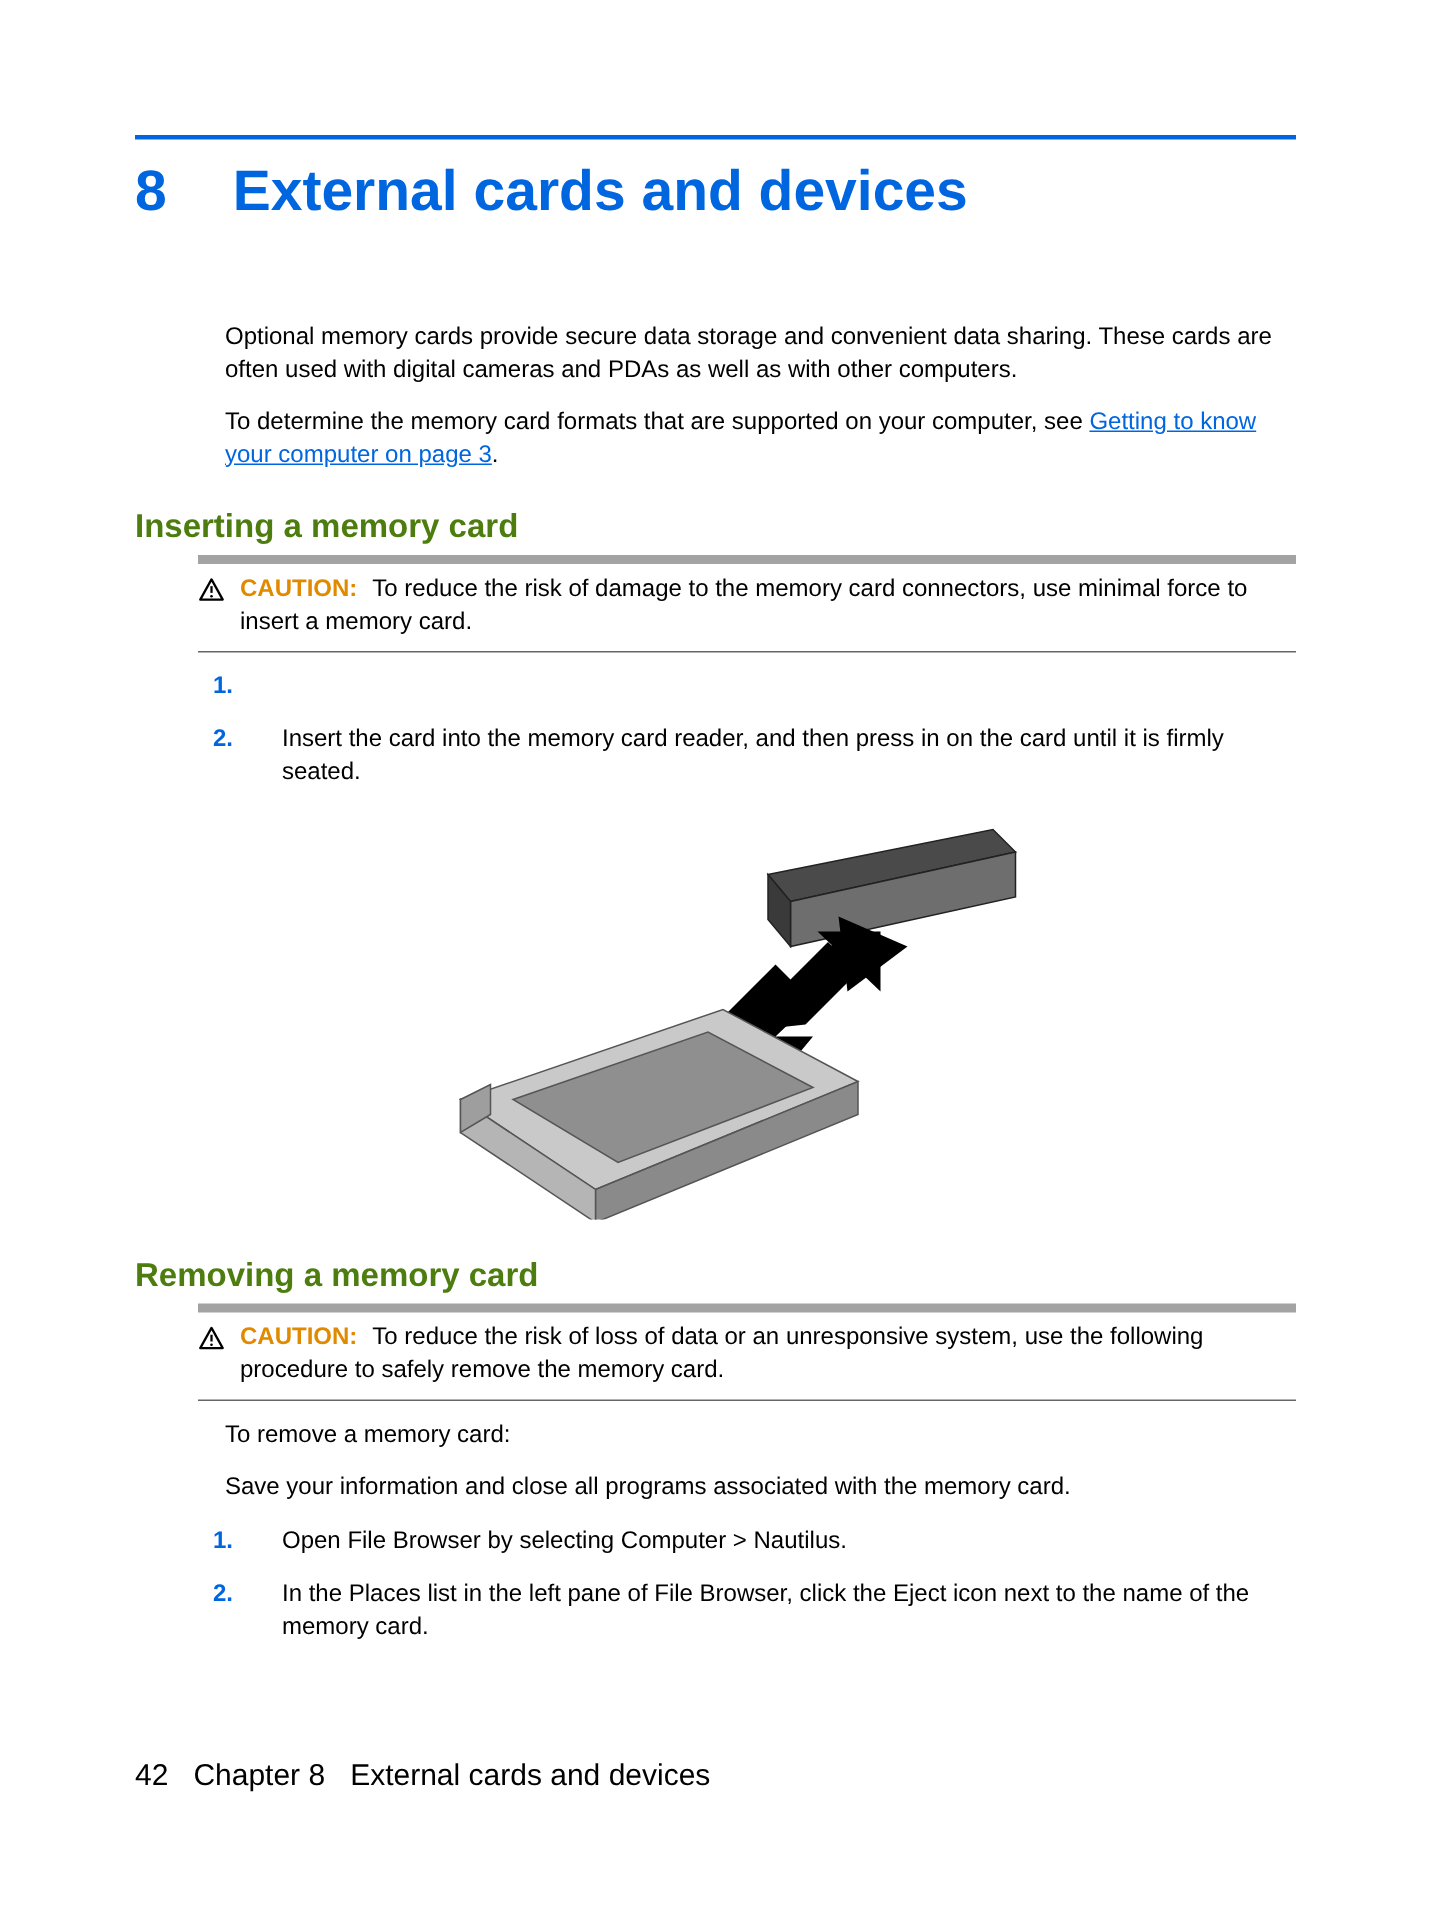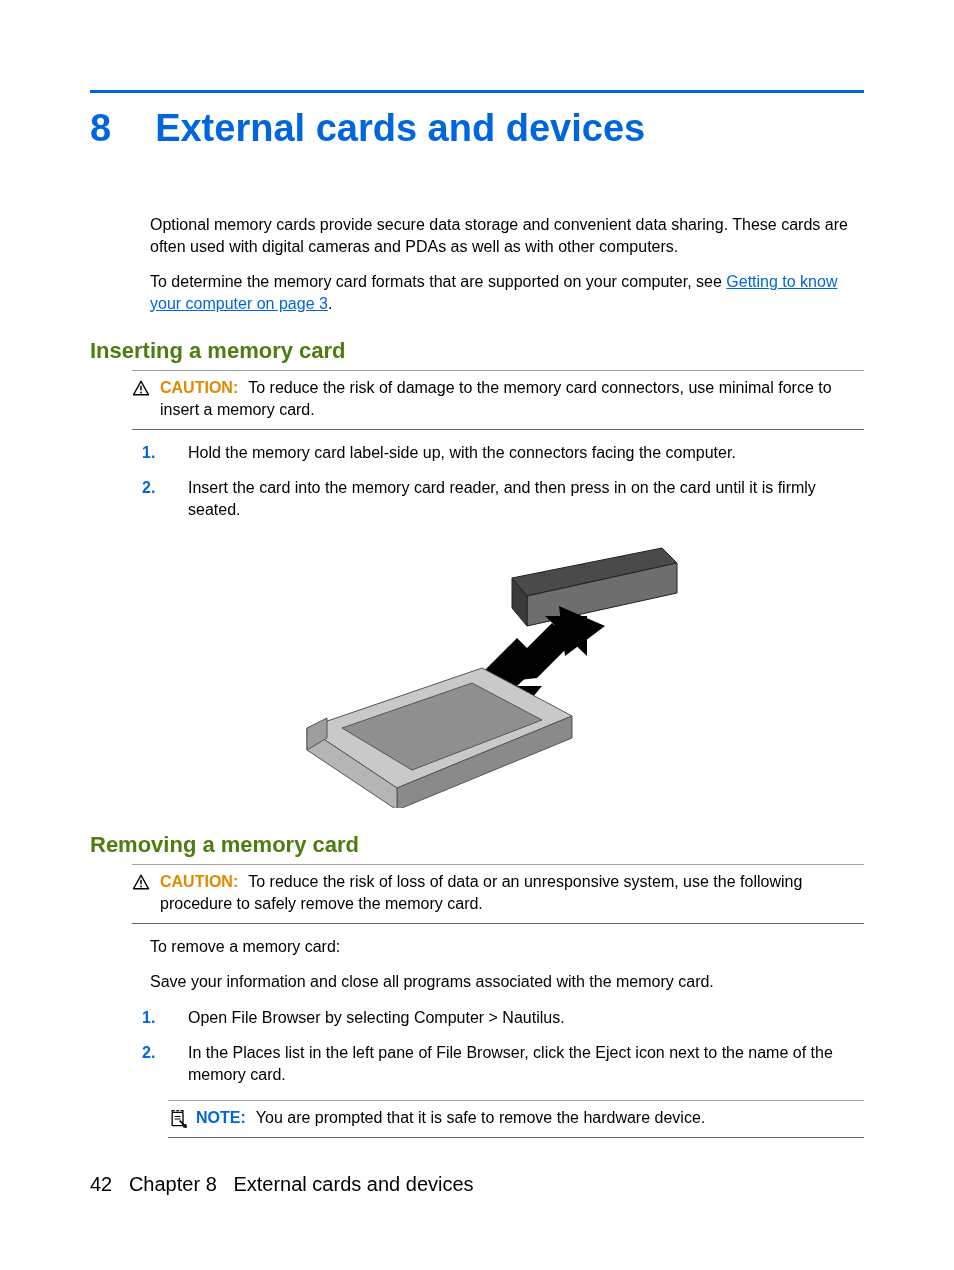--- a/index.html
+++ b/index.html
@@ -55,21 +55,21 @@
   .para {
     font-size: 16px;
     line-height: 1.35;
     margin: 12px 0 14px 0;
   }
   a.doclink {
     color: #0066e0;
     text-decoration: underline;
   }
   .callout {
-    border-top: 1px solid #a3a3a3;
+    border-top: 6px solid #a3a3a3;
     border-bottom: 1px solid #666;
     padding: 6px 0 8px 0;
     margin-left: 42px;
     margin-bottom: 12px;
     display: flex;
     gap: 8px;
     align-items: flex-start;
   }
   .callout-icon {
     flex: 0 0 20px;
@@ -150,21 +150,20 @@
       </svg>
     </span>
     <div class="callout-body">
       <span class="callout-label">CAUTION:</span><span>To reduce the risk of damage to the memory card connectors, use minimal force to insert a memory card.</span>
     </div>
   </div>
 
   <ol class="steps">
     <li>
       <span class="step-num">1.</span>
-      <span>Hold the memory card label-side up, with the connectors facing the computer.</span>
     </li>
     <li>
       <span class="step-num">2.</span>
       <span>Insert the card into the memory card reader, and then press in on the card until it is firmly seated.</span>
     </li>
   </ol>
 
   <div class="illustration">
     <svg width="420" height="270" viewBox="0 0 420 270">
 
@@ -239,33 +238,18 @@
       </span>
     </li>
     <li>
       <span class="step-num">2.</span>
       <span>
         <span>In the </span><span class="b">Places</span><span> list in the left pane of File Browser, click the </span><span class="b">Eject</span><span> icon next to the name of the memory card.</span>
       </span>
     </li>
   </ol>
 
-  <div class="callout" style="margin-left:78px;">
-    <span class="callout-icon">
-      <svg width="20" height="20" viewBox="0 0 24 24">
-        <rect x="5" y="4" width="13" height="16" rx="1" fill="none" stroke="#000" stroke-width="1.6"></rect>
-        <path d="M5 4 L5 2 L8 2 M10 2 L13 2 M15 2 L18 2 L18 4" stroke="#000" stroke-width="1.4" fill="none"></path>
-        <path d="M14 14 L22 22" stroke="#000" stroke-width="2"></path>
-        <path d="M22 22 L18 21 M22 22 L21 18" stroke="#000" stroke-width="1.6"></path>
-        <line x1="8" y1="9" x2="15" y2="9" stroke="#000" stroke-width="1.2"></line>
-        <line x1="8" y1="12" x2="15" y2="12" stroke="#000" stroke-width="1.2"></line>
-      </svg>
-    </span>
-    <div class="callout-body">
-      <span class="callout-label note-callout-label">NOTE:</span><span>You are prompted that it is safe to remove the hardware device.</span>
-    </div>
-  </div>
 
   <div class="footer">
     <span>42</span>&nbsp;&nbsp;&nbsp;<span>Chapter 8</span>&nbsp;&nbsp;&nbsp;<span>External cards and devices</span>
   </div>
 
 </div>
 
 </body></html>

